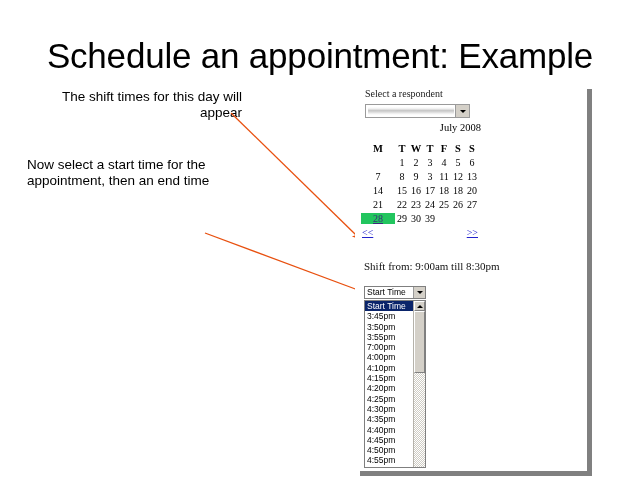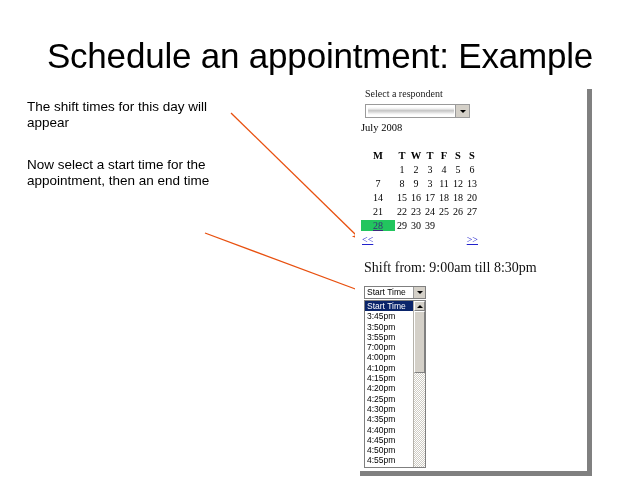--- a/index.html
+++ b/index.html
@@ -15,21 +15,21 @@
     font-family:"Liberation Sans",sans-serif;
     font-size:35px;font-weight:400;color:#000;letter-spacing:-0.2px;
     white-space:nowrap;
   }
 
   
   .note{
     position:absolute;font-family:"Liberation Sans",sans-serif;
     font-size:13.5px;color:#000;line-height:16px;
   }
-  .note1{left:27px;top:99px;width:215px;}
+  .note1{left:27px;top:89px;width:215px;text-align:right;}
   .note2{left:27px;top:157px;width:215px;}
 
   
   .arrow-layer{position:absolute;left:0;top:0;width:640px;height:480px;pointer-events:none;}
 
   
   .shot{
     position:absolute;left:355px;top:84px;width:232px;height:387px;
     background:#ffffff;border:0;
     box-shadow:5px 5px 0 0 #808080;
@@ -61,21 +61,21 @@
     display:block;width:0;height:0;
     border-left:3px solid transparent;border-right:3px solid transparent;
     border-top:3px solid #000;font-style:normal;
   }
 
   
   .cal{
     position:absolute;left:6px;top:38px;width:120px;
     font-family:"Liberation Serif",serif;color:#000;
   }
-  .cal-title{text-align:left;font-size:10.5px;margin-bottom:16px;}
+  .cal-title{text-align:right;font-size:10.5px;margin-bottom:9px;}
   table.cal-grid{border-collapse:collapse;width:118px;font-size:10px;}
   table.cal-grid th{
     font-weight:bold;text-align:center;padding:1px 0;width:16px;font-size:10.5px;
   }
   table.cal-grid td{
     text-align:center;padding:1px 0;width:16px;height:12px;font-size:10px;
   }
   td.sel span{
     background:#22c55e;color:#3b2a7a;text-decoration:underline;
     padding:0 12px;display:inline-block;
@@ -83,21 +83,21 @@
   .cal-nav{
     position:relative;width:118px;height:14px;margin-top:2px;
     font-family:"Liberation Serif",serif;font-size:10px;
   }
   .cal-nav a{color:#2222cc;text-decoration:underline;position:absolute;}
   .nav-prev{left:1px;}
   .nav-next{right:1px;}
 
   .shift-text{
     position:absolute;left:9px;top:176px;
-    font-family:"Liberation Serif",serif;font-size:14px;color:#111;
+    font-family:"Liberation Serif",serif;font-size:11px;color:#111;
     white-space:nowrap;
   }
 
   
   .time-combo{
     position:absolute;left:9px;top:202px;width:62px;height:13px;
     border:1px solid #7f7f7f;background:#fff;box-sizing:border-box;
     display:flex;align-items:stretch;
   }
   .time-combo .tc-val{

